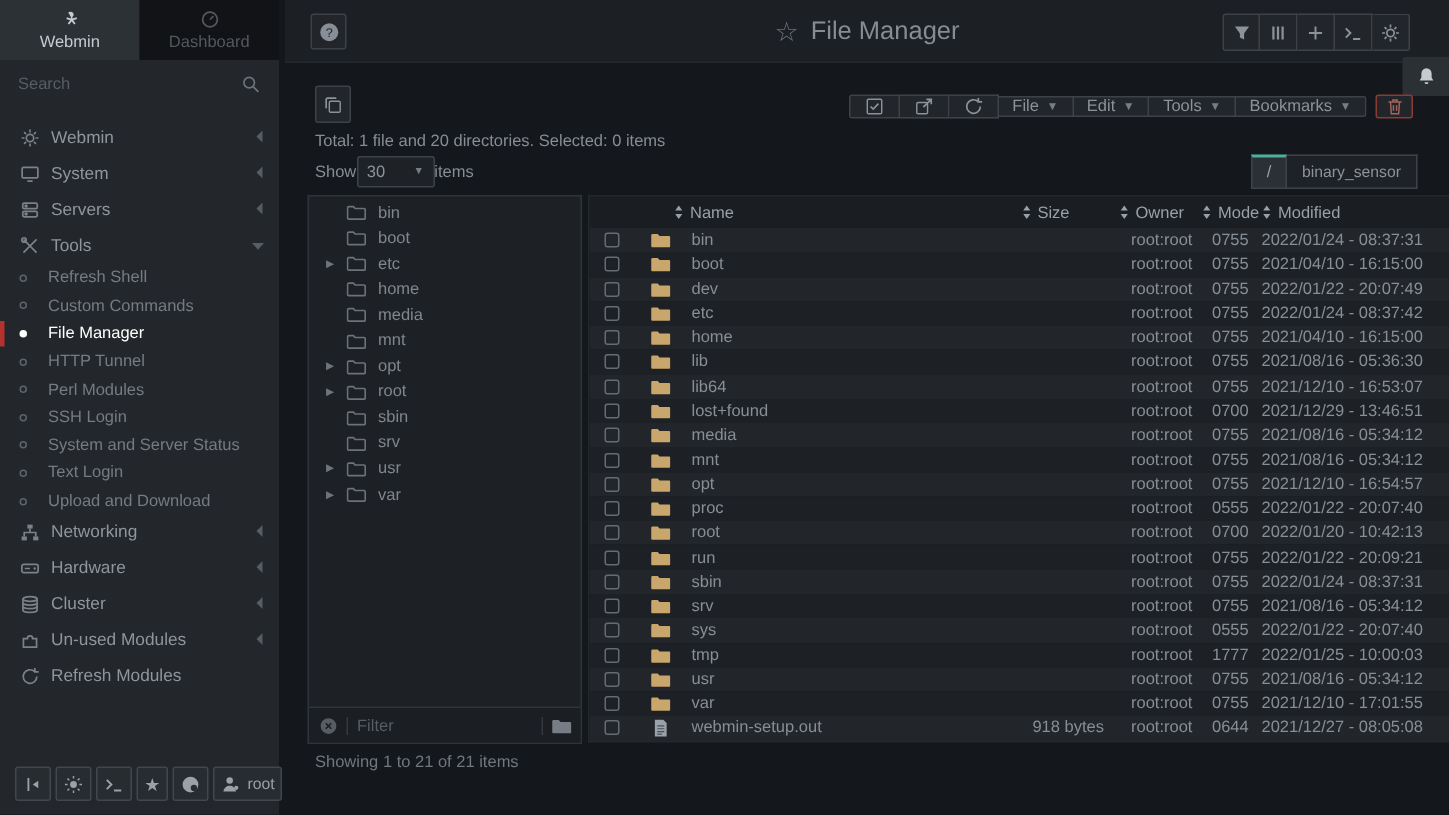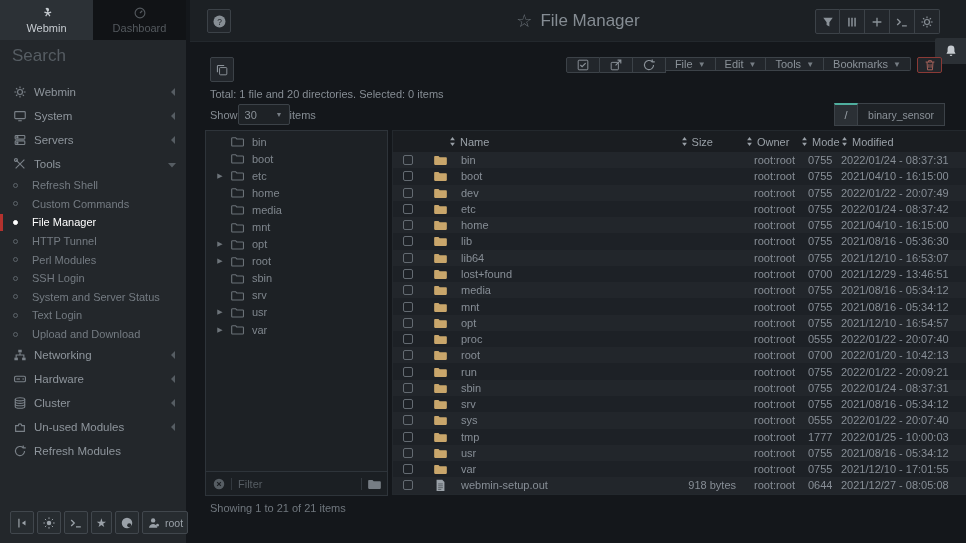--- a/index.html
+++ b/index.html
@@ -10,21 +10,21 @@
 
   
   .sidebar { position:absolute; left:0; top:0; width:186px; height:543px; background:#23272b; }
   .tabs { display:flex; height:40px; }
   .tab { flex:1; display:flex; flex-direction:column; align-items:center; justify-content:center; gap:2px; cursor:pointer; }
   .tab-active { background:#2c3136; color:#c6cbd0; }
   .tab-inactive { background:#111316; color:#54595e; }
   .tab .icn { height:14px; color:inherit; }
   .tab-label { font-size:11px; }
   .search-row { height:32px; display:flex; align-items:center; padding:0 12px; }
-  .search-input { flex:1; background:transparent; border:none; outline:none; color:#9aa1a8; font-size:17px; font-family:inherit; }
+  .search-input { flex:1; background:transparent; border:none; outline:none; color:#9aa1a8; font-size:11px; font-family:inherit; }
   .search-input::placeholder { color:#565d63; }
   .search-row .icn { color:#6c737a; }
   .nav { margin-top:8px; }
   .nav-cat { height:24px; display:flex; align-items:center; padding:0 10px 0 12px; color:#8e959c; cursor:pointer; }
   .nav-cat .icn { width:15px; color:#7a8188; margin-right:7px; }
   .nav-cat .cat-label { flex:1; font-size:11.5px; }
   .nav-cat .chev { color:#565d63; }
   .nav-sub { }
   .nav-sub-item { height:18.6px; display:flex; align-items:center; padding-left:13px; color:#747b82; position:relative; cursor:pointer; }
   .bullet { width:5px; height:5px; border:1px solid #5d646a; border-radius:50%; margin-right:14px; flex:none; }
@@ -47,21 +47,21 @@
   .grp-btn { width:25px; height:25px; border:1px solid #3c4248; border-left:none; background:#22262b;
     display:flex; align-items:center; justify-content:center; color:#8b9299; cursor:pointer; }
   .grp-btn:first-child { border-left:1px solid #3c4248; border-radius:2px 0 0 2px; }
   .grp-btn:last-child { border-radius:0 2px 2px 0; }
   .bell-btn { position:absolute; right:0; top:38px; width:31px; height:26px; background:#2b3035; border-radius:2px 0 0 2px;
     display:flex; align-items:center; justify-content:center; color:#c6cbd0; cursor:pointer; }
 
   
   .copy-btn { position:absolute; left:20px; top:57px; width:24px; height:25px; border:1px solid #3c4248; border-radius:2px;
     background:#22262b; display:flex; align-items:center; justify-content:center; color:#8b9299; cursor:pointer; }
-  .toolbar { position:absolute; right:24px; top:57px; display:flex; align-items:flex-start; height:27px; }
+  .toolbar { position:absolute; right:24px; top:57px; display:flex; align-items:center; height:27px; }
   .tb-btn { border:1px solid #3c4248; border-left:none; background:#22262b; color:#8b9299; display:flex; align-items:center;
     justify-content:center; padding:0 9px; cursor:pointer; white-space:nowrap; gap:5px; font-size:11px; }
   .tb-btn.first { border-left:1px solid #3c4248; border-radius:2px 0 0 2px; }
   .tb-btn.lastgrp { border-radius:0 2px 2px 0; }
   .tb-caret { font-size:8px; color:#767d84; }
   .trash-btn { margin-left:6px; width:25px; border:1px solid #8b3a36; border-radius:2px; background:#22262b; color:#a8635c;
     display:flex; align-items:center; justify-content:center; cursor:pointer; }
 
   .total-line { position:absolute; left:20px; top:88px; color:#868d94; }
   .show-row { position:absolute; left:20px; top:104px; display:flex; align-items:center; color:#868d94; }

